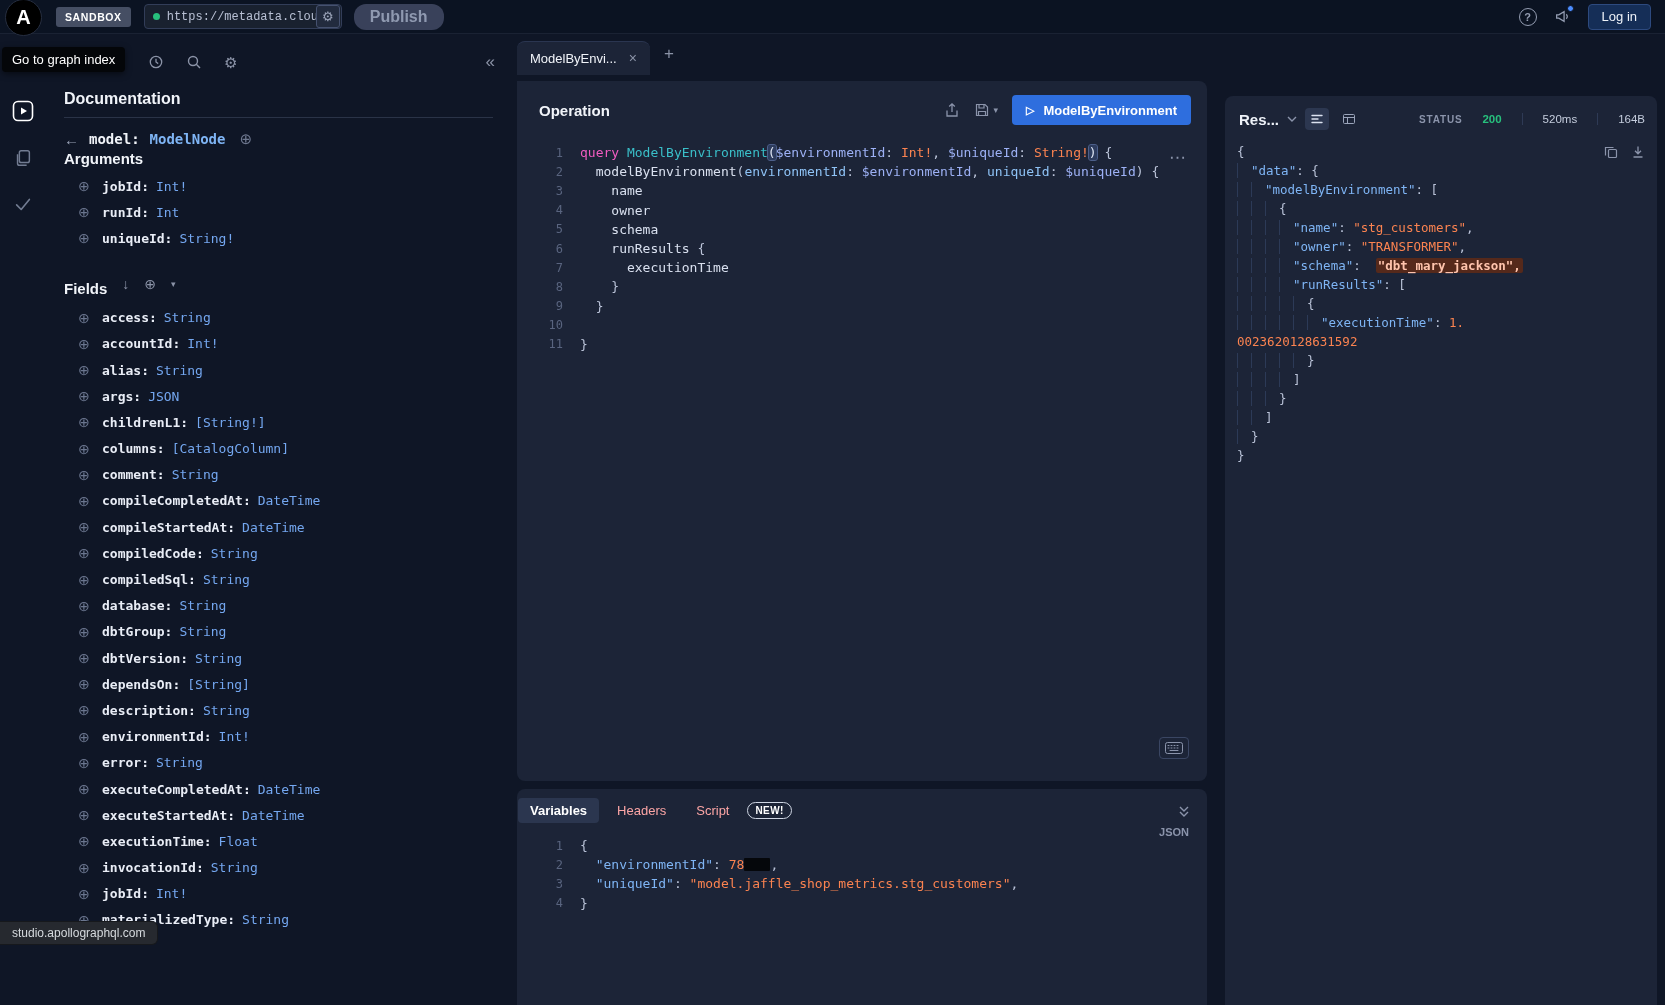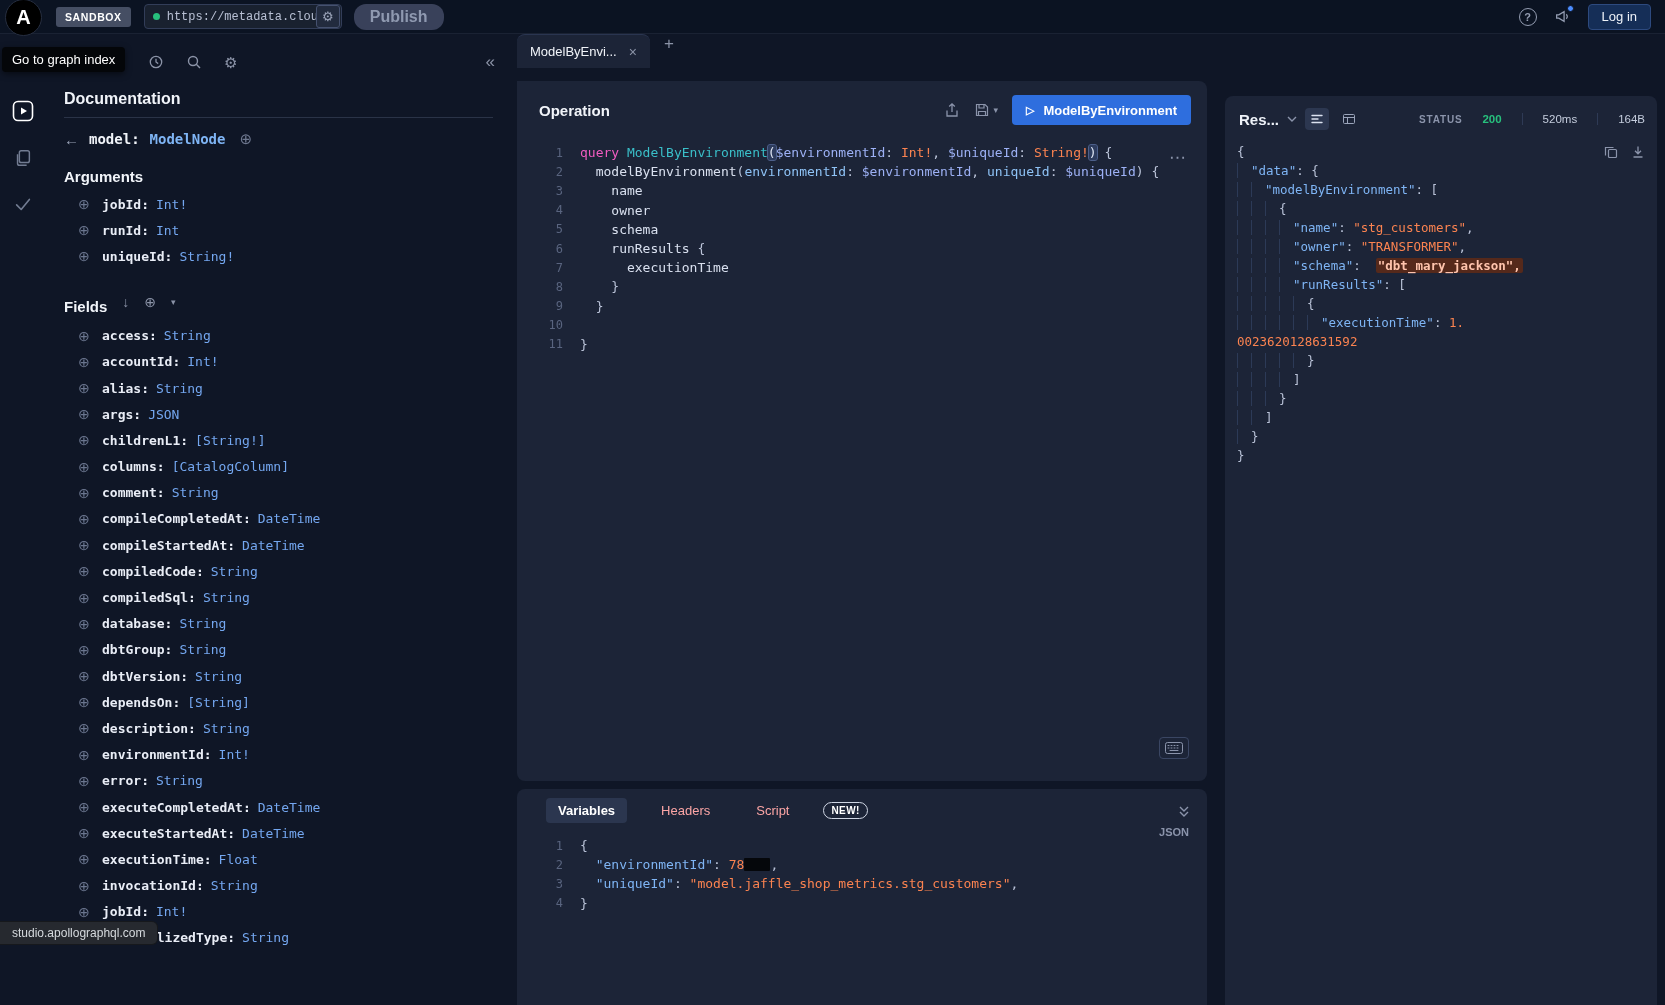--- a/index.html
+++ b/index.html
@@ -38,34 +38,34 @@
   .docs-toolbar .gearchar{font-size:15px;line-height:1}
   .collapse{margin-left:auto;font-size:17px;color:#8b93a7;cursor:pointer}
   .docs-inner{padding:0 24px 0 19px}
   .docs-title{margin-top:10px;font-size:16px;font-weight:bold;color:#f1f4f9}
   .docs-sep{border:none;border-top:1px solid #2a3347;margin-top:9px}
   .crumb{margin-top:10px;height:22px;display:flex;align-items:center;gap:10px}
   .crumb .back{color:#9aa3b8;font-size:15px;cursor:pointer}
   .crumb .cpre{font:bold 14px "DejaVu Sans Mono",monospace;color:#f1f4f9}
   .crumb .ctype{font:bold 14px "DejaVu Sans Mono",monospace;color:var(--keyblue);cursor:pointer}
   .crumb .cplus{color:#6f7990;font-size:15px;margin-left:4px;cursor:pointer}
-  .sec-h{margin-top:18px;font-size:15px;font-weight:bold;color:#f1f4f9}
+  .sec-h{font-size:15px;font-weight:bold;color:#f1f4f9}
   .fields-head{margin-top:20px;display:flex;align-items:center;gap:15px}
   .fields-head .fh-ic{color:#8b93a7;font-size:14px;cursor:pointer}
   .fields-head .fh-chev{color:#8b93a7;font-size:9px;cursor:pointer}
   .doc-list{margin-top:6px}
   .doc-list.fields{margin-top:8px}
   .doc-row{display:flex;align-items:center;height:26.2px;padding-left:14px}
   .rplus{color:#6b768f;font-size:14px;width:15px;flex:none;cursor:pointer}
   .fname{margin-left:9px;font:600 13px "DejaVu Sans Mono",monospace;color:#e9edf6}
   .ftype{margin-left:7px;font:13px "DejaVu Sans Mono",monospace;color:var(--typeblue)}
 
   
   .center{position:absolute;left:517px;top:34px;width:690px;bottom:0}
-  .tabbar{height:47px;display:flex;align-items:flex-start}
+  .tabbar{height:47px;display:flex;align-items:center}
   .tab{height:34px;background:#1c2437;border-radius:8px 8px 0 0;display:flex;align-items:center;gap:12px;padding:0 13px;font-size:13px;color:#f1f4f9;cursor:pointer;border-top:1px solid #2a3550}
   .tab .tclose{color:#8b93a7;font-size:14px;cursor:pointer}
   .newtab{margin-left:14px;margin-bottom:7px;color:#8b93a7;font-size:17px;cursor:pointer}
 
   .op-card{position:absolute;top:47px;left:0;width:690px;height:700px;background:#1c2437;border-radius:0 8px 8px 8px}
   .op-head{display:flex;align-items:center;padding:14px 16px 6px 22px}
   .op-title{font-size:15px;font-weight:bold;color:#f1f4f9}
   .op-actions{margin-left:auto;display:flex;align-items:center;gap:14px;color:#8b94ab}
   .icbtn{cursor:pointer;color:#8b94ab;display:flex;align-items:center;gap:3px}
   .icbtn .mini-chev{font-size:9px}
@@ -87,21 +87,21 @@
   .tk-ty{color:var(--orange)}
   .tk-fl{color:#d9e0ef}
   .tk-pn{color:#bac3d8}
   .tk-brm{color:#dfe6f3;background:#2d3c5e;outline:1px solid #4c5f8a;border-radius:2px}
   .tk-key{color:var(--keyblue)}
   .tk-str{color:var(--orange)}
   .tk-num{color:var(--orange)}
   .tk-strh{color:#ffc4ad;background:var(--hl);border-radius:2px;font-weight:bold;padding:0 2px}
 
   .vars-card{position:absolute;top:755px;left:0;width:690px;height:260px;background:#1c2437;border-radius:8px}
-  .vars-head{display:flex;align-items:center;gap:22px;padding:9px 16px 5px 29px}
+  .vars-head{display:flex;align-items:center;gap:6px;padding:9px 16px 5px 1px}
   .vtab{padding:5px 12px;border-radius:4px;font-size:13px;color:#fca5a5;cursor:pointer}
   .vtab.active{background:#2b364f;color:#fff;font-weight:bold}
   .newbadge{border:1px solid #cfd6e4;color:#fff;font-size:10px;font-weight:bold;padding:2px 7px;border-radius:9px;letter-spacing:.4px}
   .vcollapse{margin-left:auto;color:#8b94ab;cursor:pointer}
   .vars-editor{position:relative;padding-top:8px}
   .json-label{position:absolute;top:-2px;right:18px;font-size:11px;font-weight:bold;color:#8b94ab}
 
   
   .resp{position:absolute;left:1225px;top:96px;width:432px;height:930px;background:#1c2437;border-radius:8px;overflow:hidden}
   .resp-head{display:flex;align-items:center;gap:8px;padding:12px 12px 6px 14px}

